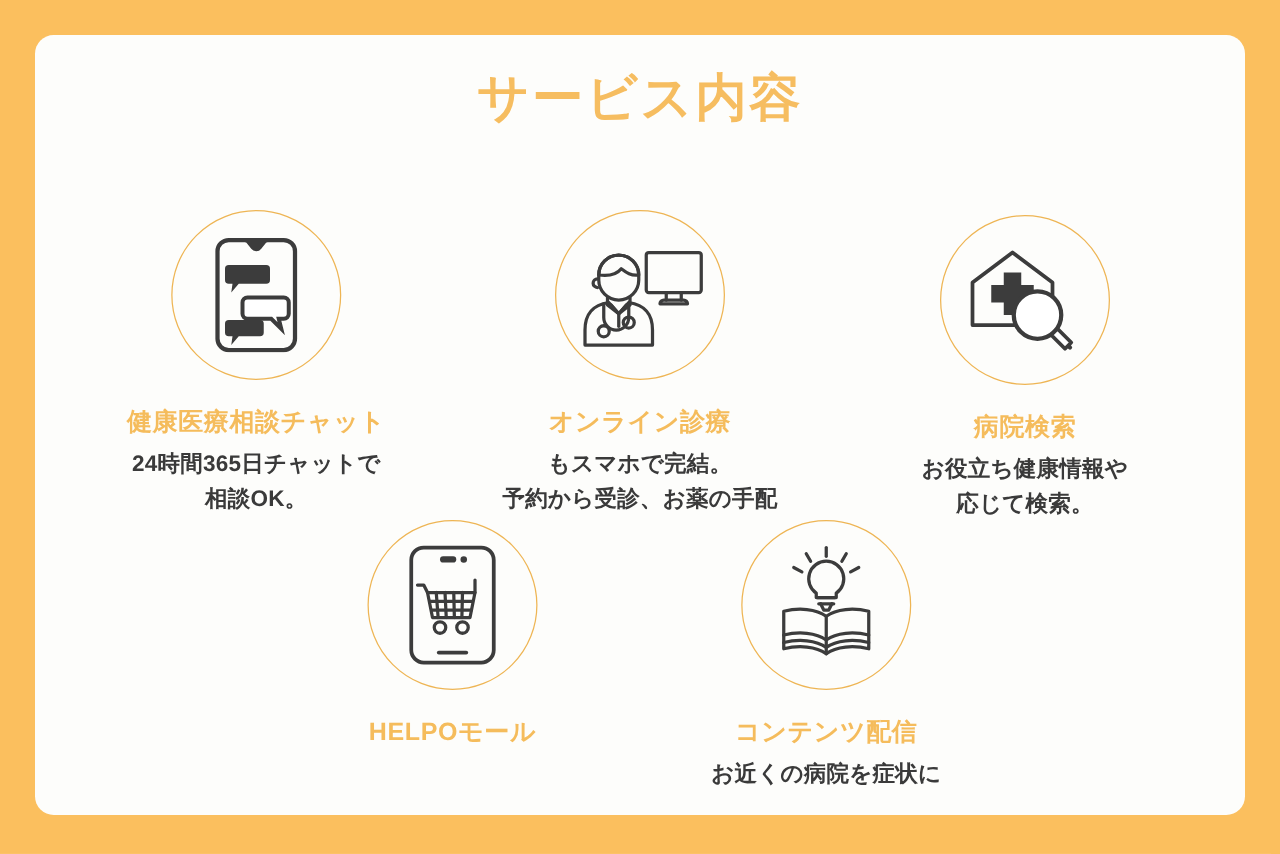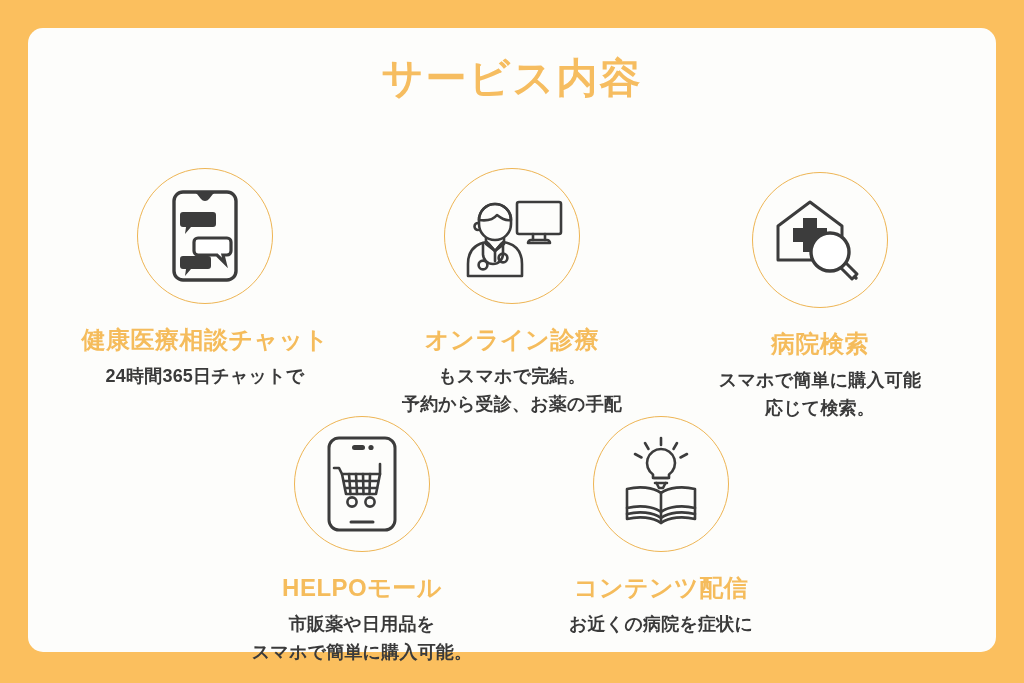--- a/index.html
+++ b/index.html
@@ -61,21 +61,21 @@
     box-sizing: border-box;
     display: flex;
     align-items: center;
     justify-content: center;
   }
 
   .icon-circle svg { display: block; }
 
   .card-title {
     margin-top: 22px;
-    font-size: 24px;
+    font-size: 20px;
     font-weight: bold;
     color: #f5bc5c;
     letter-spacing: 0.5px;
     line-height: 1.2;
   }
 
   .card-desc {
     margin-top: 8px;
     font-size: 18px;
     color: #3a3a3a;
@@ -114,20 +114,21 @@
 
             <path d="M32 48 H61 a4 4 0 0 1 4 4 V61 a4 4 0 0 1 -4 4 H57 l2 8 -8 -8 H32 a4 4 0 0 1 -4 -4 V52 a4 4 0 0 1 4 -4 Z" fill="#ffffff" stroke="#3c3c3c" stroke-width="3.2"></path>
 
             <path d="M17 66 H42 a3 3 0 0 1 3 3 V76 a3 3 0 0 1 -3 3 H25 l-6 7 1 -7 h-3 a3 3 0 0 1 -3 -3 V69 a3 3 0 0 1 3 -3 Z" fill="#3c3c3c"></path>
           </svg>
         </span>
       </div>
       <div class="card-title">健康医療相談チャット</div>
       <div class="card-desc">
         <span>24時間365日チャットで</span>
+        <span>相談OK。</span>
       </div>
     </div>
 
     <div class="card card-2">
       <div class="icon-circle">
         <span>
           <svg width="106" height="84" viewBox="0 0 106 84">
             <g fill="none" stroke="#3c3c3c" stroke-width="2.6" stroke-linejoin="round" stroke-linecap="round">
 
               <rect x="58" y="8" width="44" height="32" rx="2"></rect>
@@ -174,21 +175,21 @@
             <circle cx="58" cy="54" r="19" fill="#ffffff" stroke="#3c3c3c" stroke-width="3.4"></circle>
             <g fill="none" stroke="#3c3c3c" stroke-width="3.4" stroke-linecap="round">
               <path d="M71.5 67.5 L84 80"></path>
             </g>
             <path d="M69 70 l5 -5 11 11 -5 5 Z" fill="#ffffff" stroke="#3c3c3c" stroke-width="3" stroke-linejoin="round"></path>
           </svg>
         </span>
       </div>
       <div class="card-title">病院検索</div>
       <div class="card-desc">
-        <span>スマホで簡単に購入可能</span>
+        <span>お役立ち健康情報や</span>
         <span>応じて検索。</span>
       </div>
     </div>
 
     <div class="card card-4">
       <div class="icon-circle">
         <span>
           <svg width="74" height="96" viewBox="0 0 74 96">
             <g fill="none" stroke="#3c3c3c" stroke-width="3" stroke-linejoin="round" stroke-linecap="round">
               <path d="M14 2 H60 a10 10 0 0 1 10 10 V84 a10 10 0 0 1 -10 10 H14 a10 10 0 0 1 -10 -10 V12 a10 10 0 0 1 10 -10 Z"></path>
@@ -205,24 +206,20 @@
               <path d="M24 38 L25.5 58 M31 38 L32 58 M38 38 L38.5 58 M45 38 L44.5 58"></path>
               <path d="M19 45 H53 M20.5 52 H52"></path>
 
               <circle cx="27" cy="66" r="4.6"></circle>
               <circle cx="45" cy="66" r="4.6"></circle>
             </g>
           </svg>
         </span>
       </div>
       <div class="card-title">HELPOモール</div>
-      <div class="card-desc">
-        <span>市販薬や日用品を</span>
-        <span>スマホで簡単に購入可能。</span>
-      </div>
     </div>
 
     <div class="card card-5">
       <div class="icon-circle">
         <span>
           <svg width="92" height="96" viewBox="0 0 92 96">
             <g fill="none" stroke="#3c3c3c" stroke-width="2.6" stroke-linejoin="round" stroke-linecap="round">
 
               <path d="M46 2 V9"></path>
               <path d="M30 7 L33.5 13"></path>

